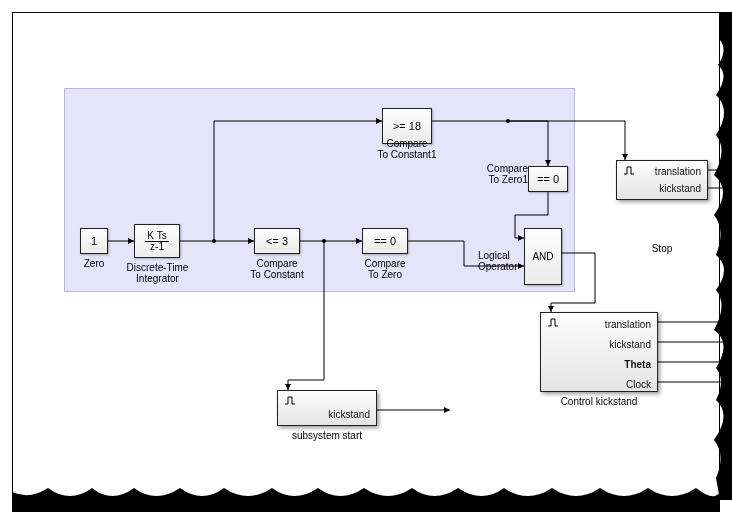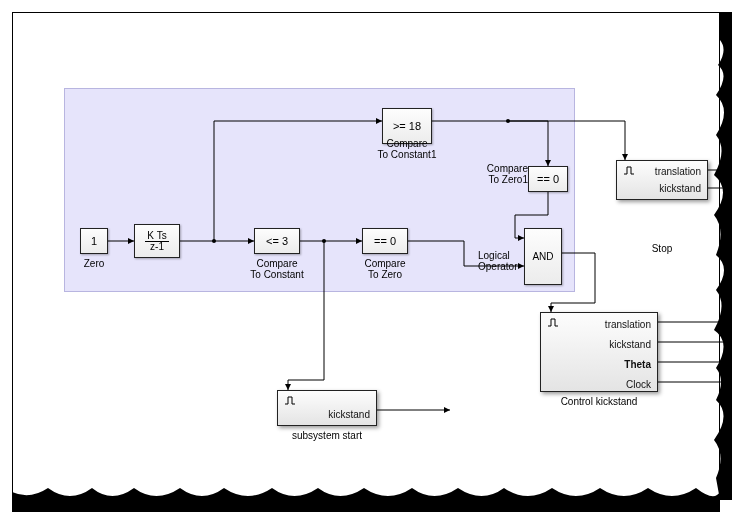--- a/index.html
+++ b/index.html
@@ -93,20 +93,22 @@
     <span>1</span>
   </div>
   <div class="block-label" style="left:80px; top:258px; width:28px;">Zero</div>
 
   <div class="block" style="left:134px; top:224px; width:46px; height:34px;">
     <span class="frac">
       <span class="num">K Ts</span><br>
       <span class="den">z-1</span>
     </span>
   </div>
+  <div class="block-label" style="left:120px; top:262px; width:75px; white-space:pre-line;">Discrete-Time
+Integrator</div>
 
   <div class="block" style="left:254px; top:228px; width:46px; height:26px;">
     <span>&lt;= 3</span>
   </div>
   <div class="block-label" style="left:244px; top:258px; width:66px; white-space:pre-line;">Compare
 To Constant</div>
 
   <div class="block" style="left:362px; top:228px; width:46px; height:26px;">
     <span>== 0</span>
   </div>

